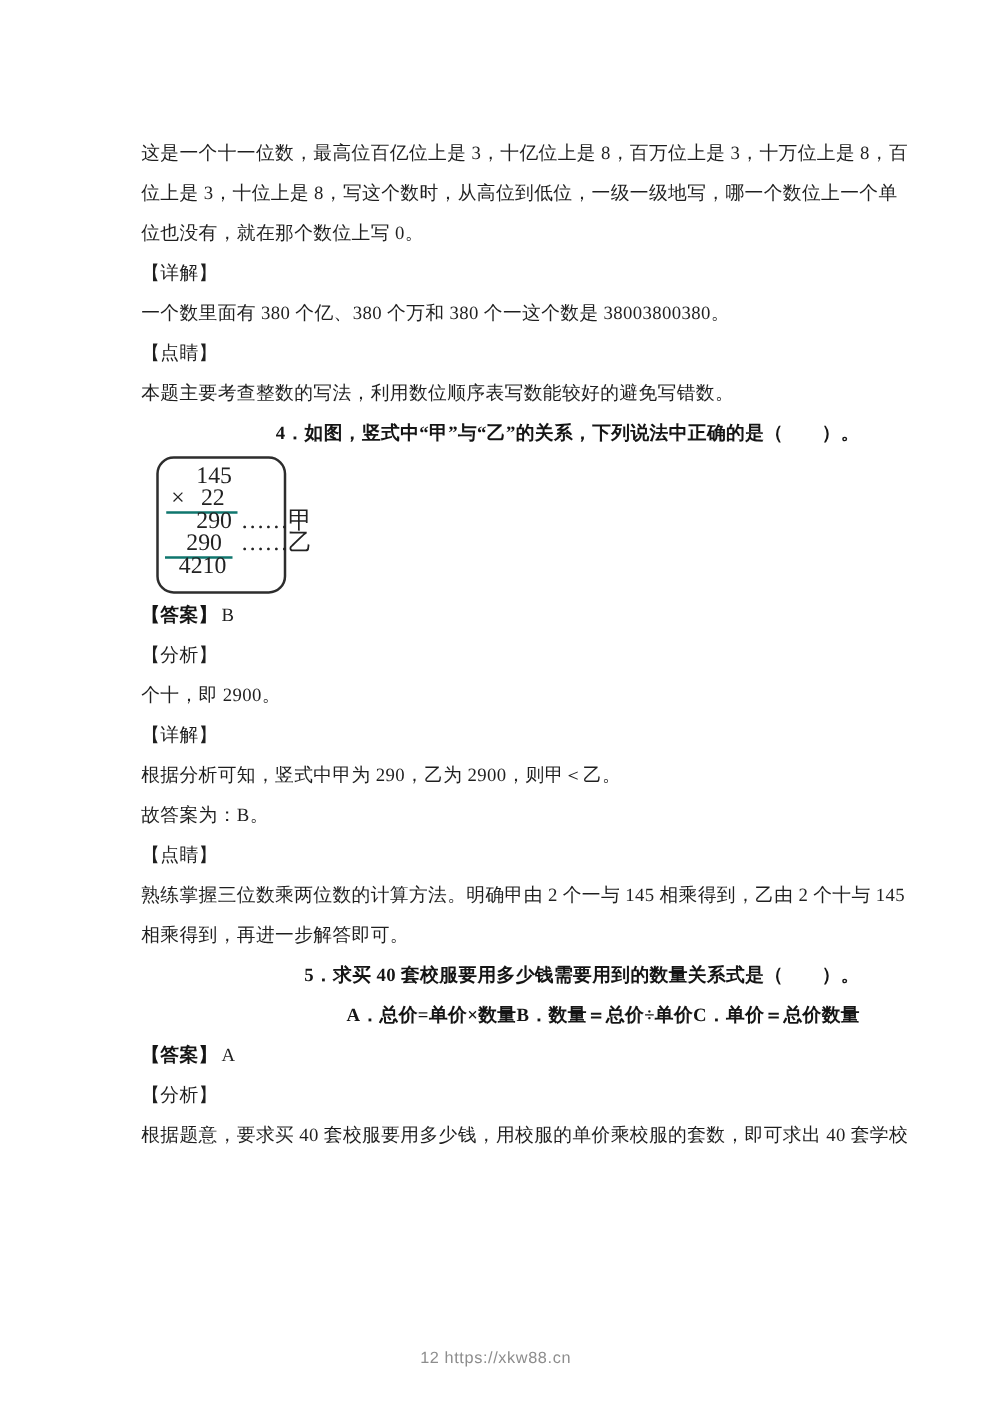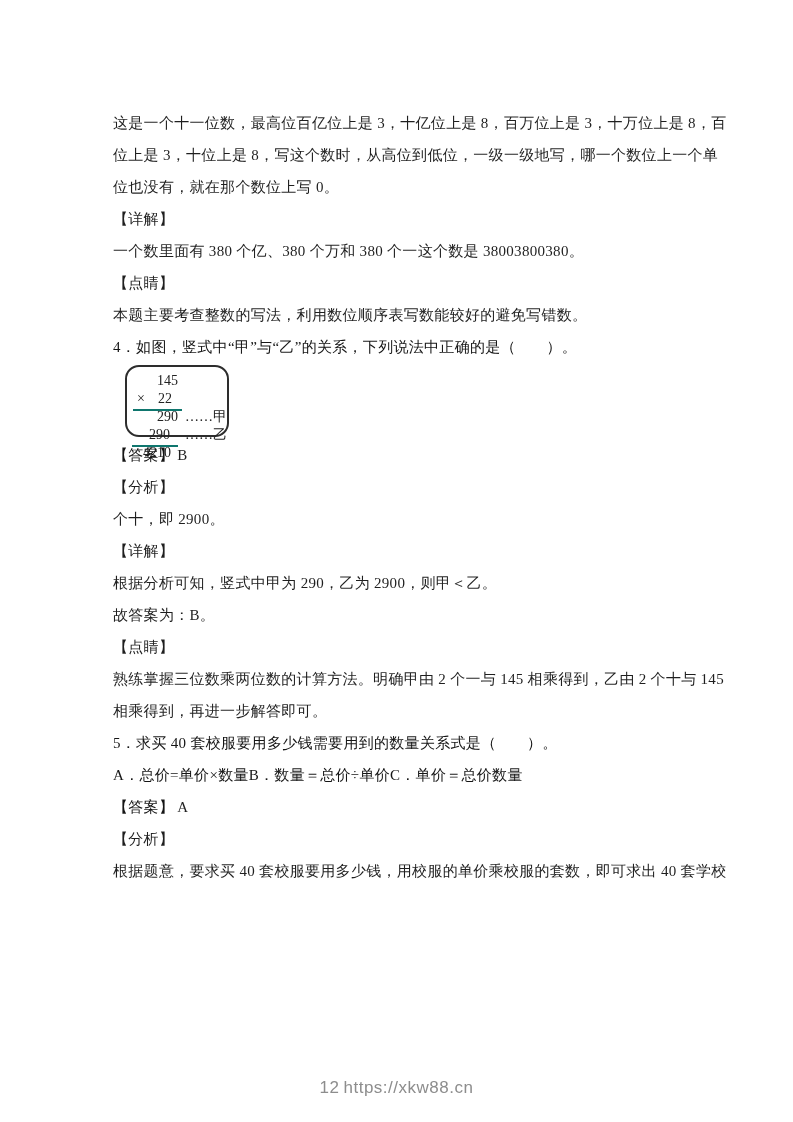--- a/index.html
+++ b/index.html
@@ -10,31 +10,31 @@
     overflow:hidden;
     font-family:"Liberation Serif","DejaVu Serif",serif;
     color:#1f1f1f;
     margin-top:15px;
   }
   .content{
     position:absolute;left:113px;top:92px;width:575px;
     font-size:15px;letter-spacing:.3px;
   }
   .ln{height:32px;line-height:32px;white-space:nowrap;}
-  .b{font-weight:400;color:#151515;}
+  .b{font-weight:700;color:#151515;text-align:right;}
   .ans-val{font-family:"Liberation Serif","DejaVu Serif",serif;font-weight:400;padding-left:3px;}
 
   
   .calc-box{
     box-sizing:border-box;
-    width:104px;height:72px;
+    width:104px;height:110px;
     margin:2px 0 2px 12px;
     border:2px solid #2d2d2d;border-radius:14px;
     padding-top:5px;
-    font-size:14px;color:#222;letter-spacing:0;
+    font-size:19px;color:#222;letter-spacing:0;
   }
   .cr{height:17px;line-height:17px;white-space:nowrap;}
   .cr.tall{height:19px;line-height:19px;}
   .ul{display:inline-block;border-bottom:2px solid #0f766e;}
   .mul-line{margin-left:6px;padding:0 10px 1px 4px;}
   .mul-gap{display:inline-block;width:13px;}
   .p1{margin-left:30px;}
   .dots{padding-left:7px;}
   .sum-line{margin-left:5px;padding:0 8px 1px 17px;}
   .prod{margin-left:16px;}
@@ -44,21 +44,21 @@
   .opt4 .o1{width:145px;}
   .opt4 .o2{width:137px;}
   .opt4 .o3{width:137px;}
   .opt5 .o1{width:191px;}
   .opt5 .o2{width:184px;}
 
   .footer{
     position:absolute;left:0;right:0;top:1063px;height:30px;
     text-align:center;
     font-family:"Liberation Sans","DejaVu Sans",sans-serif;
-    font-size:17px;color:#8d8d8d;letter-spacing:.5px;
+    font-size:13px;color:#8d8d8d;letter-spacing:.5px;
   }
   .footer span{padding:0 2px;}
 </style>
 </head>
 <body>
 
 <div class="page">
   <div class="content">
 
     <div class="ln">这是一个十一位数，最高位百亿位上是 3，十亿位上是 8，百万位上是 3，十万位上是 8，百</div>

